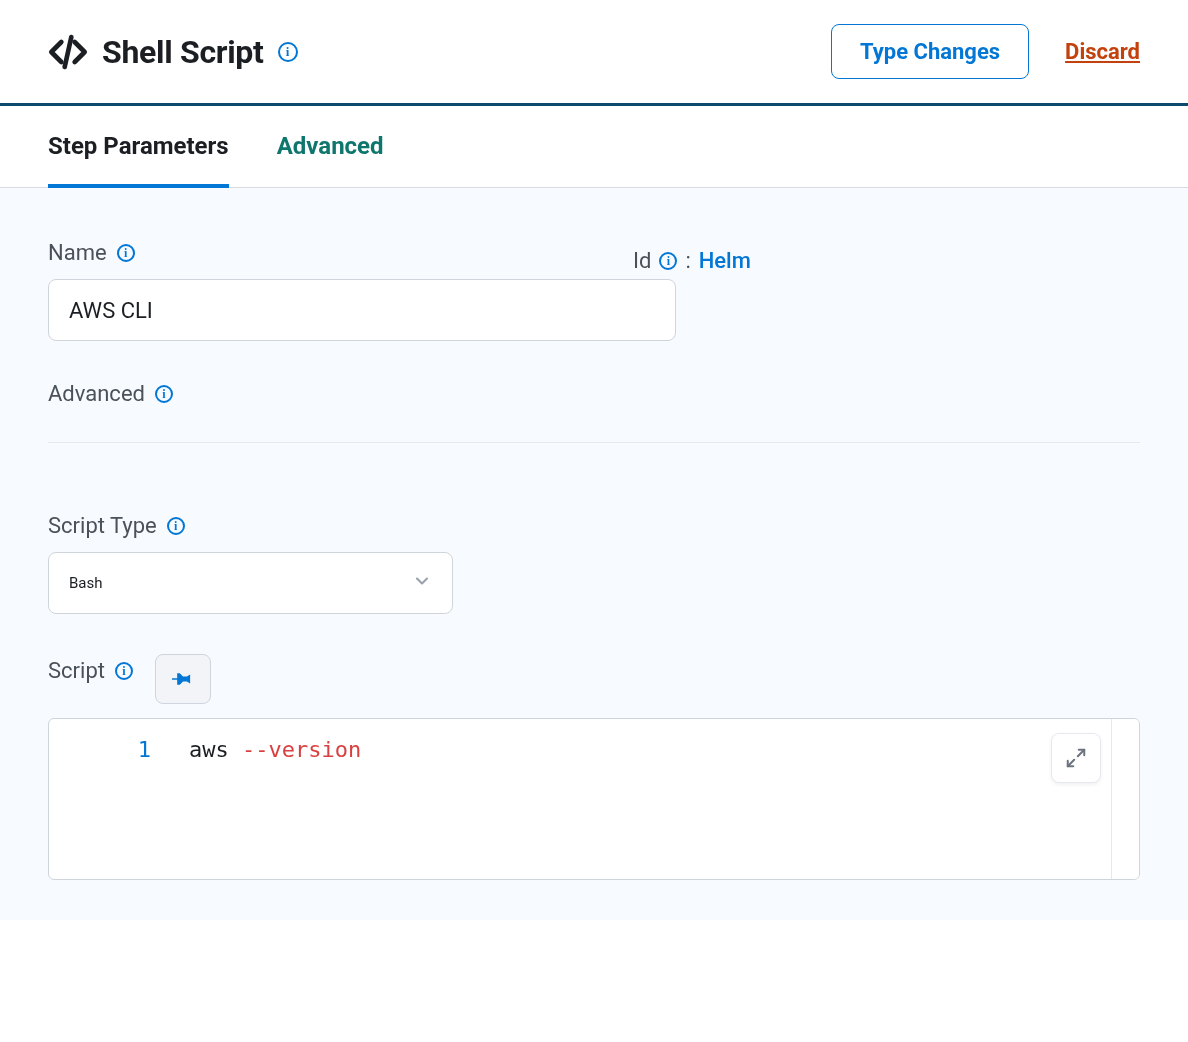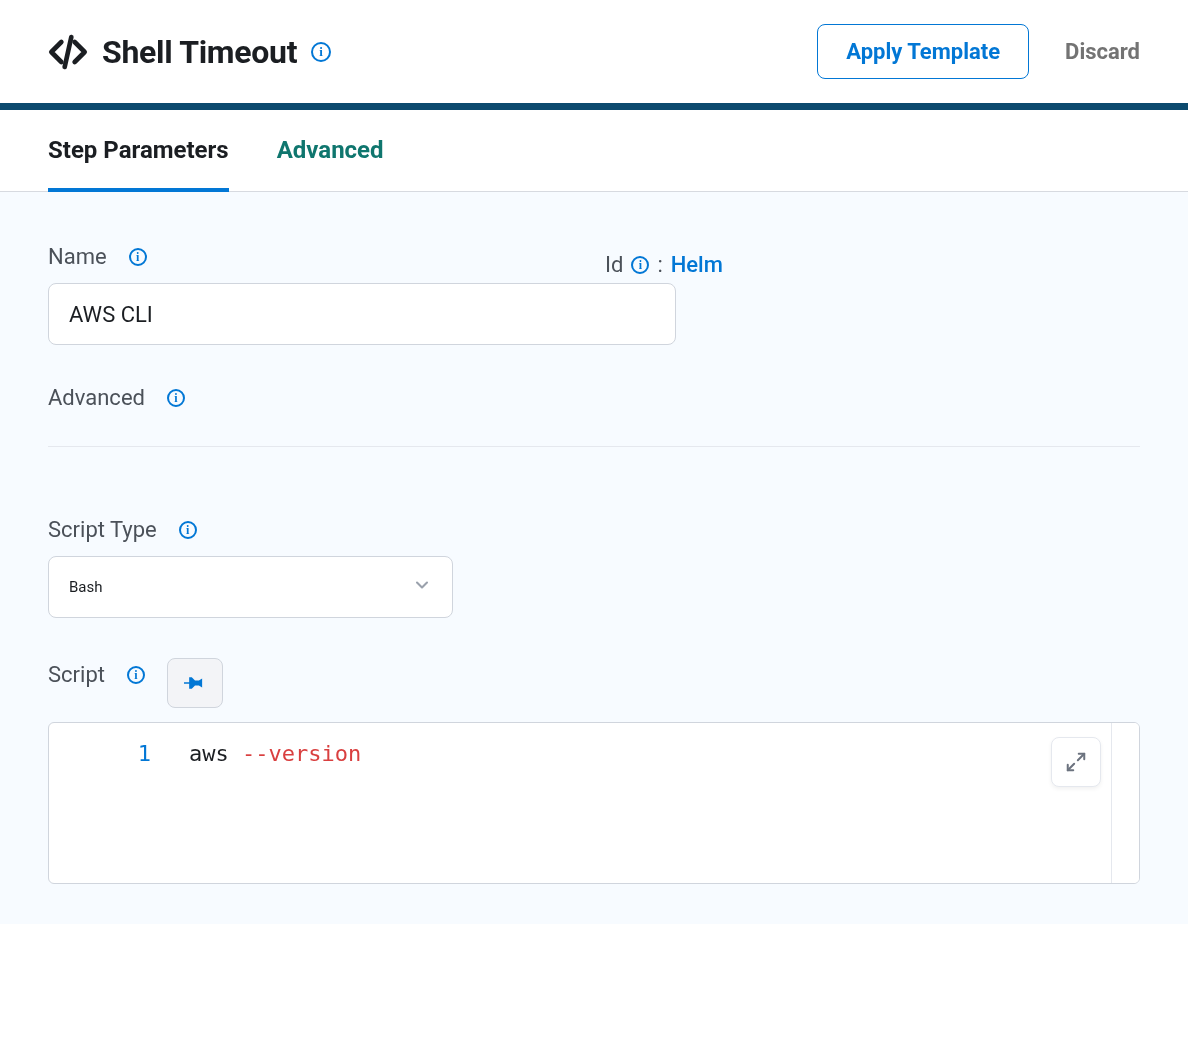--- a/index.html
+++ b/index.html
@@ -55,30 +55,31 @@
     padding: 14px 28px;
     background: #fff;
     border: none;
     font-family: inherit;
   }
   .btn-outline {
     border: 1.5px solid #0277d5;
     color: #0277d5;
   }
   .btn-link {
-    color: #737373;
+    color: #c2410c;
     background: transparent;
     padding: 0;
+    text-decoration: underline;
   }
   .tabs-row {
     display:flex;
     align-items:flex-start;
     justify-content: space-between;
     padding: 0 48px;
-    border-top: 7px solid #0c4a6e;
+    border-top: 3px solid #0c4a6e;
     border-bottom: 1px solid #d7dae0;
     background:#fff;
   }
   .tabs {
     display:flex;
     gap: 48px;
     align-items: stretch;
   }
   .tab {
     padding: 26px 0 24px 0;
@@ -107,21 +108,21 @@
     cursor:pointer;
     font-family: inherit;
   }
   .form-body {
     background: #f7fbff;
     padding: 52px 48px 40px 48px;
   }
   .label-row {
     display:flex;
     align-items:center;
-    gap: 22px;
+    gap: 10px;
     margin-bottom: 14px;
   }
   .field-label {
     font-size: 22px;
     color: #4b5159;
     font-weight: 400;
   }
   .text-input {
     width: 628px;
     height: 62px;
@@ -246,45 +247,45 @@
 
 <div class="header">
   <div class="header-left">
     <span class="code-icon">
       <svg width="40" height="40" viewBox="0 0 24 24" fill="none" stroke="#1b1e22" stroke-width="2.8" stroke-linecap="round" stroke-linejoin="round">
           <polyline points="16 18 22 12 16 6"></polyline>
           <polyline points="8 6 2 12 8 18"></polyline>
           <line x1="14" y1="3" x2="10" y2="21"></line>
         </svg>
     </span>
-    <span class="page-title">Shell Timeout</span>
+    <span class="page-title">Shell Script</span>
     <span class="info-icon">i</span>
   </div>
   <div class="header-right">
-    <button class="btn btn-outline">Apply Template</button>
+    <button class="btn btn-outline">Type Changes</button>
     <button class="btn btn-link">Discard</button>
   </div>
 </div>
 
 <div class="tabs-row">
   <div class="tabs">
     <div class="tab active">Step Parameters</div>
     <div class="tab">Advanced</div>
   </div>
 </div>
 
 <div class="form-body">
 
   <div style="margin-bottom:40px;">
     <div style="display:flex; justify-content:space-between; align-items:center; width:735px; position:relative;">
       <div class="label-row">
         <span class="field-label">Name</span>
         <span class="info-icon sm">i</span>
       </div>
-      <div class="id-block" style="position:absolute; left:557px; white-space:nowrap;">
+      <div class="id-block" style="position:absolute; left:585px; white-space:nowrap;">
         <span>Id</span>
         <span class="info-icon sm">i</span>
         <span>:</span>
         <span class="id-value">Helm</span>
       </div>
     </div>
     <input class="text-input" value="AWS CLI" style="">
   </div>
 
   <div style="margin-bottom:10px;">

